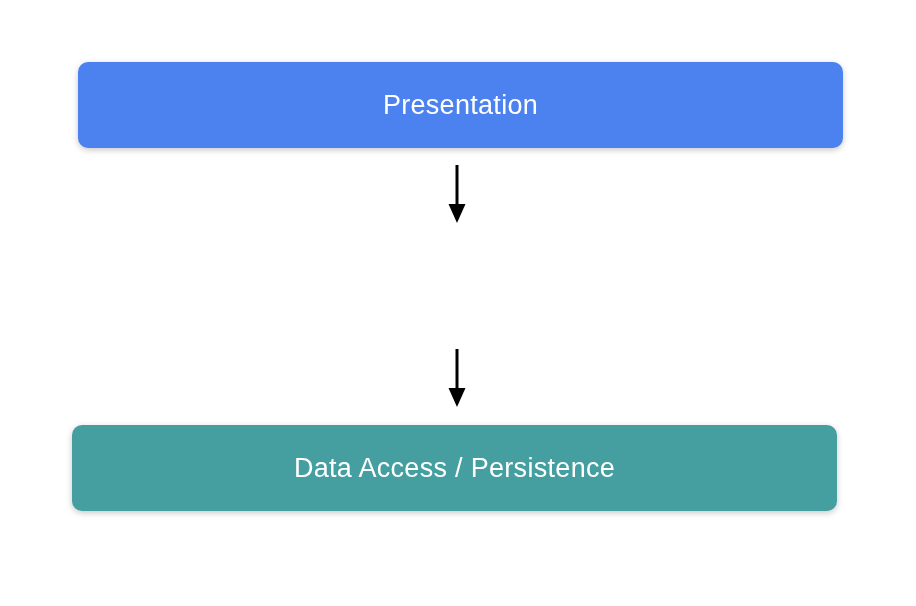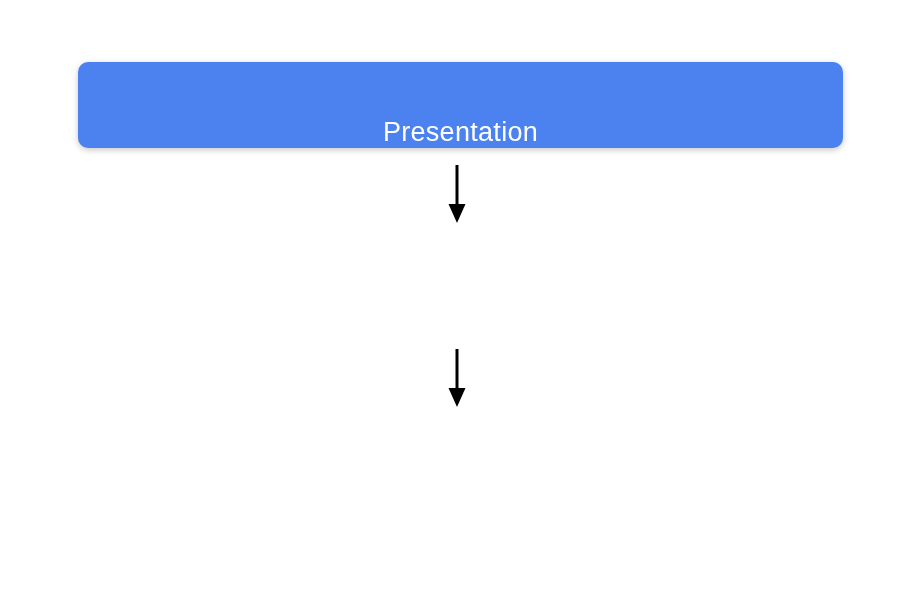--- a/index.html
+++ b/index.html
@@ -35,29 +35,32 @@
     position: absolute;
     width: 20px;
     height: 58px;
   }
 </style>
 </head>
 <body>
 
 <div class="canvas">
 
-  <div class="layer-box" style="left: 78px; top: 62px; width: 765px; background-color: rgb(75, 130, 240); align-items: flex-end;">
+  <div class="layer-box" style="left: 78px; top: 62px; width: 765px; background-color: rgb(75, 130, 240);">
     <span class="layer-label">Presentation</span>
   </div>
 
   <svg class="arrow" style="left: 447px; top: 165px; color: #000;" viewBox="0 0 20 58">
     <line x1="10" y1="0" x2="10" y2="42" stroke="currentColor" stroke-width="3"></line>
     <polygon points="10,58 1.5,39 18.5,39" fill="currentColor"></polygon>
   </svg>
 
 
   <svg class="arrow" style="left: 447px; top: 349px; color: #000;" viewBox="0 0 20 58">
     <line x1="10" y1="0" x2="10" y2="42" stroke="currentColor" stroke-width="3"></line>
     <polygon points="10,58 1.5,39 18.5,39" fill="currentColor"></polygon>
   </svg>
 
+  <div class="layer-box" style="left: 72px; top: 425px; width: 765px; background-color: rgb(69, 159, 160);">
+    <span class="layer-label">Data Access / Persistence</span>
+  </div>
 
 </div>
 
 </body></html>

